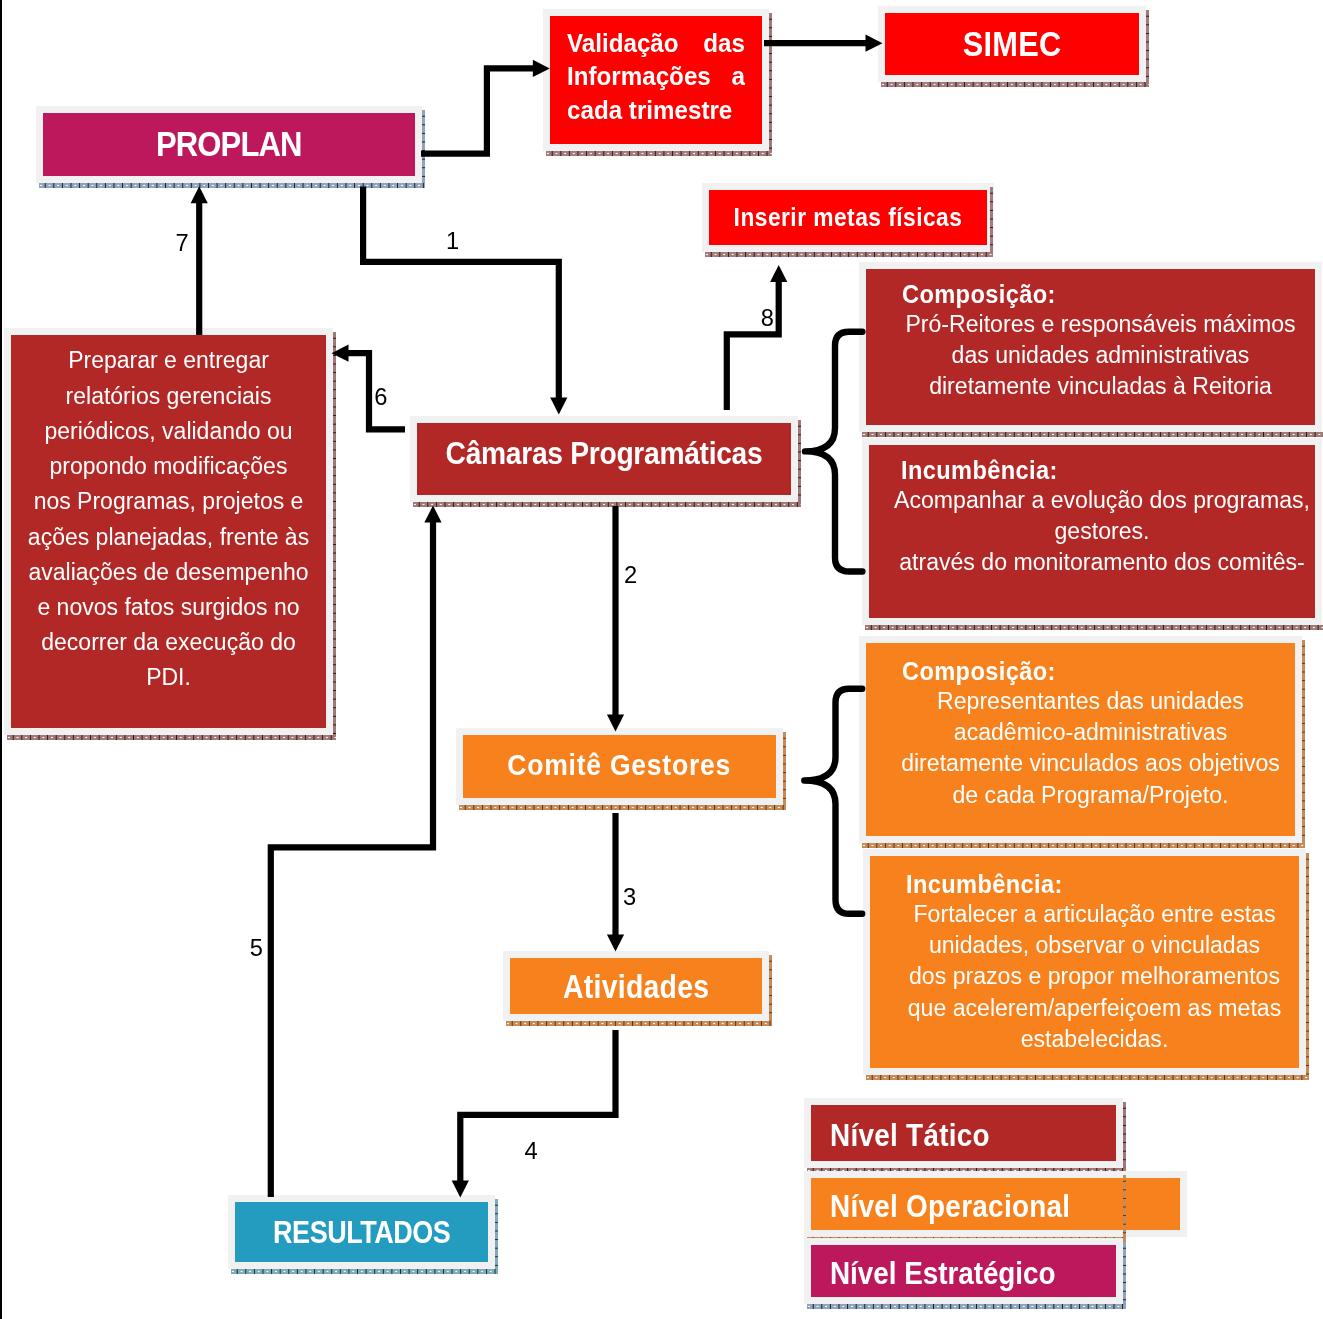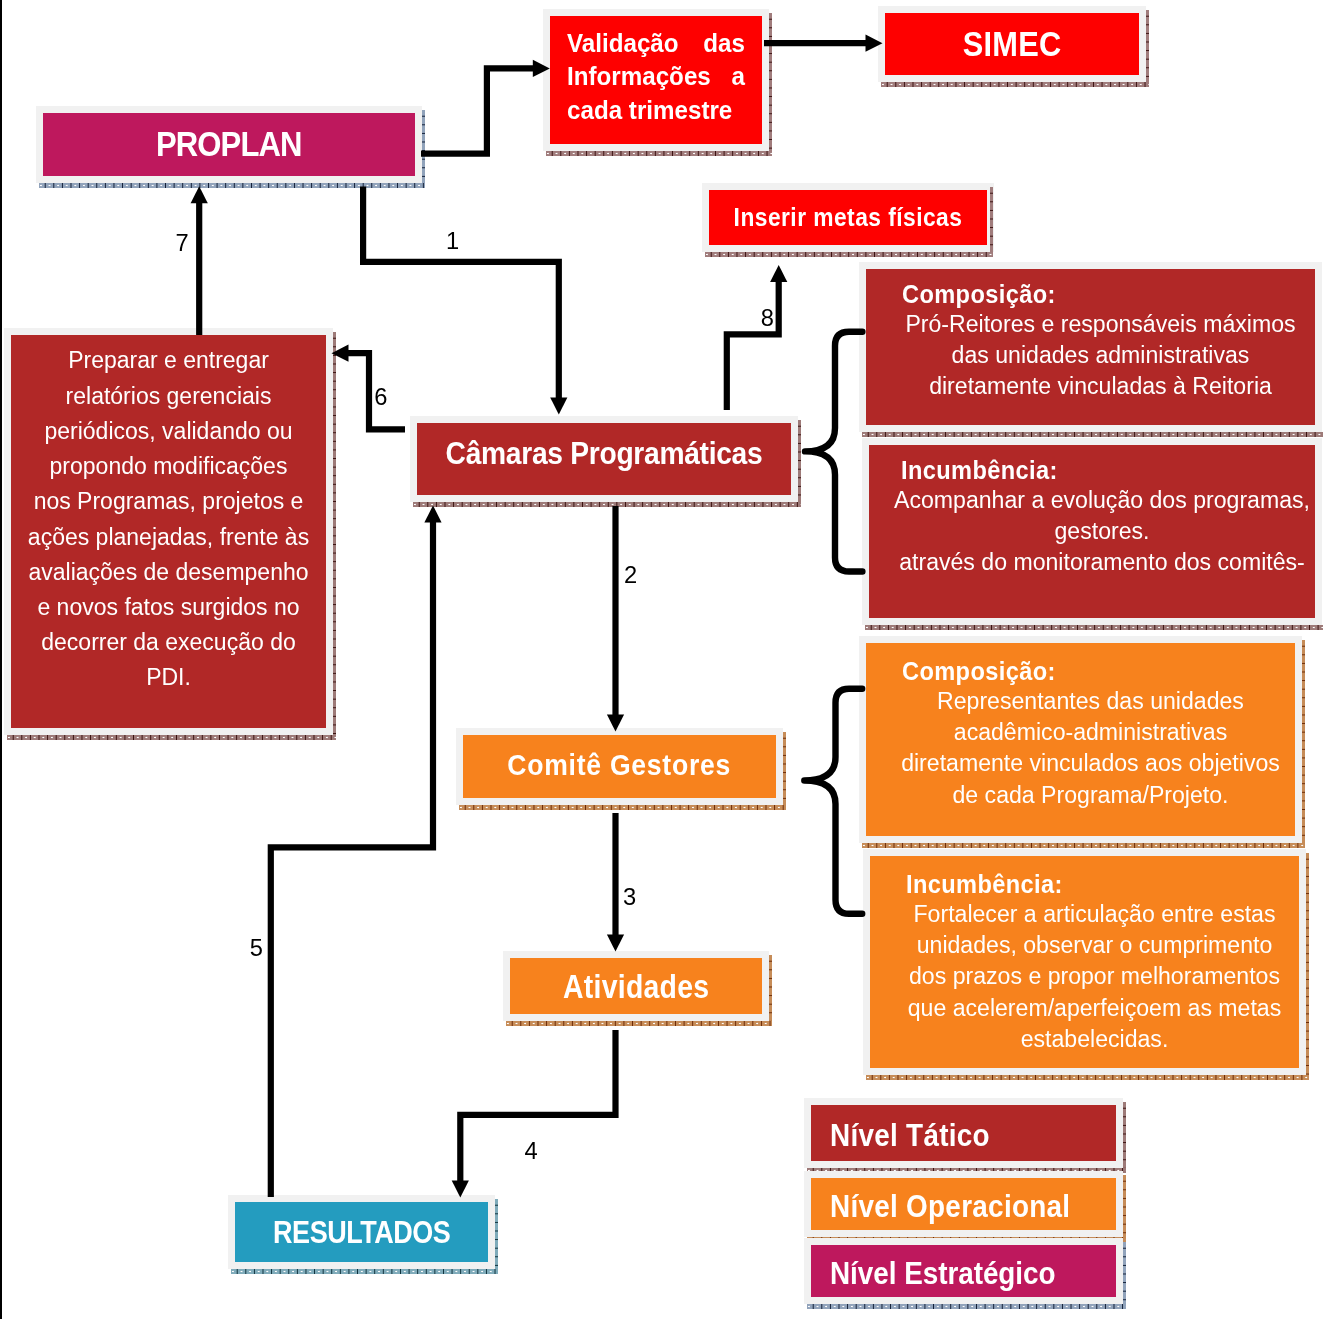--- a/index.html
+++ b/index.html
@@ -294,40 +294,40 @@
   </div>
   <div class="shbot p-orange" style="left:862px;top:843px;width:443px;"></div>
   <div class="shrgt p-orange" style="left:1302px;top:640px;height:203px;"></div>
 
   <div class="node card bx-orange" style="left:863px;top:849px;width:443px;height:226px;">
     <div class="fill">
       <div class="txt t-card lower">
         <span class="hd">Incumbência:</span>
         <span class="bd">
             <span class="ln">Fortalecer a articulação entre estas</span>
-            <span class="ln">unidades, observar o cumprimento</span>
+            <span class="ln">unidades, observar o vinculadas</span>
             <span class="ln">dos prazos e propor melhoramentos</span>
             <span class="ln">que acelerem/aperfeiçoem as metas</span>
             <span class="ln">estabelecidas.</span>
           </span>
       </div>
     </div>
   </div>
   <div class="shbot p-orange" style="left:866px;top:1075px;width:443px;"></div>
   <div class="shrgt p-orange" style="left:1306px;top:853px;height:222px;"></div>
 
   <div class="node legend bx-dred" style="left:804px;top:1098px;width:319px;height:70px;">
     <div class="fill">
       <div class="txt t-legend"><span class="sq">Nível Tático</span></div>
     </div>
   </div>
   <div class="shbot p-dred" style="left:807px;top:1168px;width:319px;"></div>
   <div class="shrgt p-dred" style="left:1123px;top:1102px;height:66px;"></div>
 
-  <div class="node legend bx-orange" style="left:804px;top:1171px;width:319px;height:66px;">
+  <div class="node legend bx-orange" style="left:804px;top:1171px;width:383px;height:66px;">
     <div class="fill">
       <div class="txt t-legend"><span class="sq">Nível Operacional</span></div>
     </div>
   </div>
   <div class="shbot p-orange" style="left:807px;top:1237px;width:319px;"></div>
   <div class="shrgt p-orange" style="left:1123px;top:1175px;height:62px;"></div>
 
   <div class="node legend bx-blue" style="left:804px;top:1238px;width:319px;height:66px;">
     <div class="fill">
       <div class="txt t-legend tight2"><span class="sq">Nível Estratégico</span></div>

